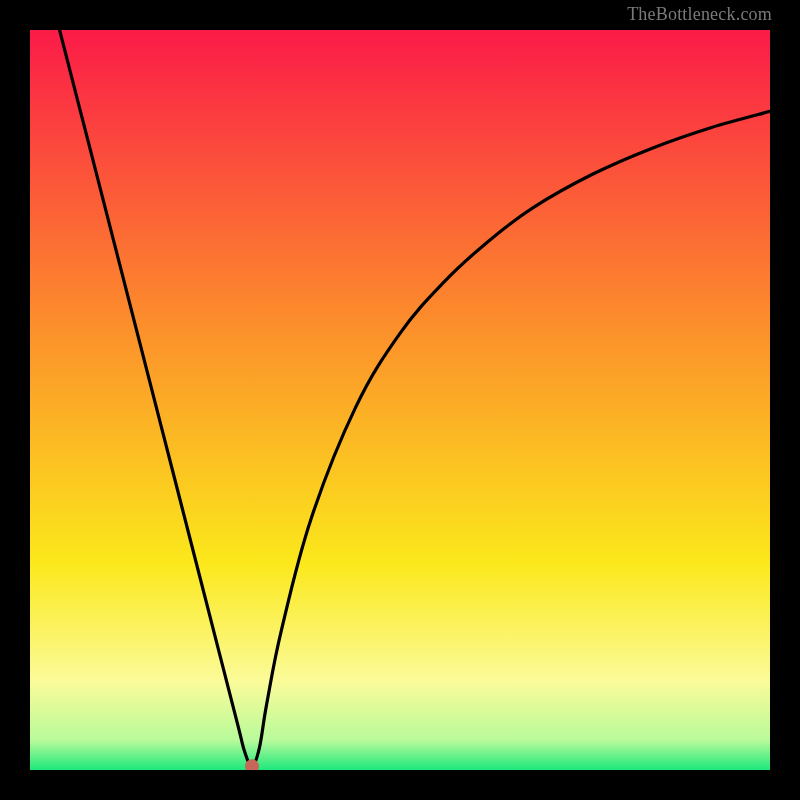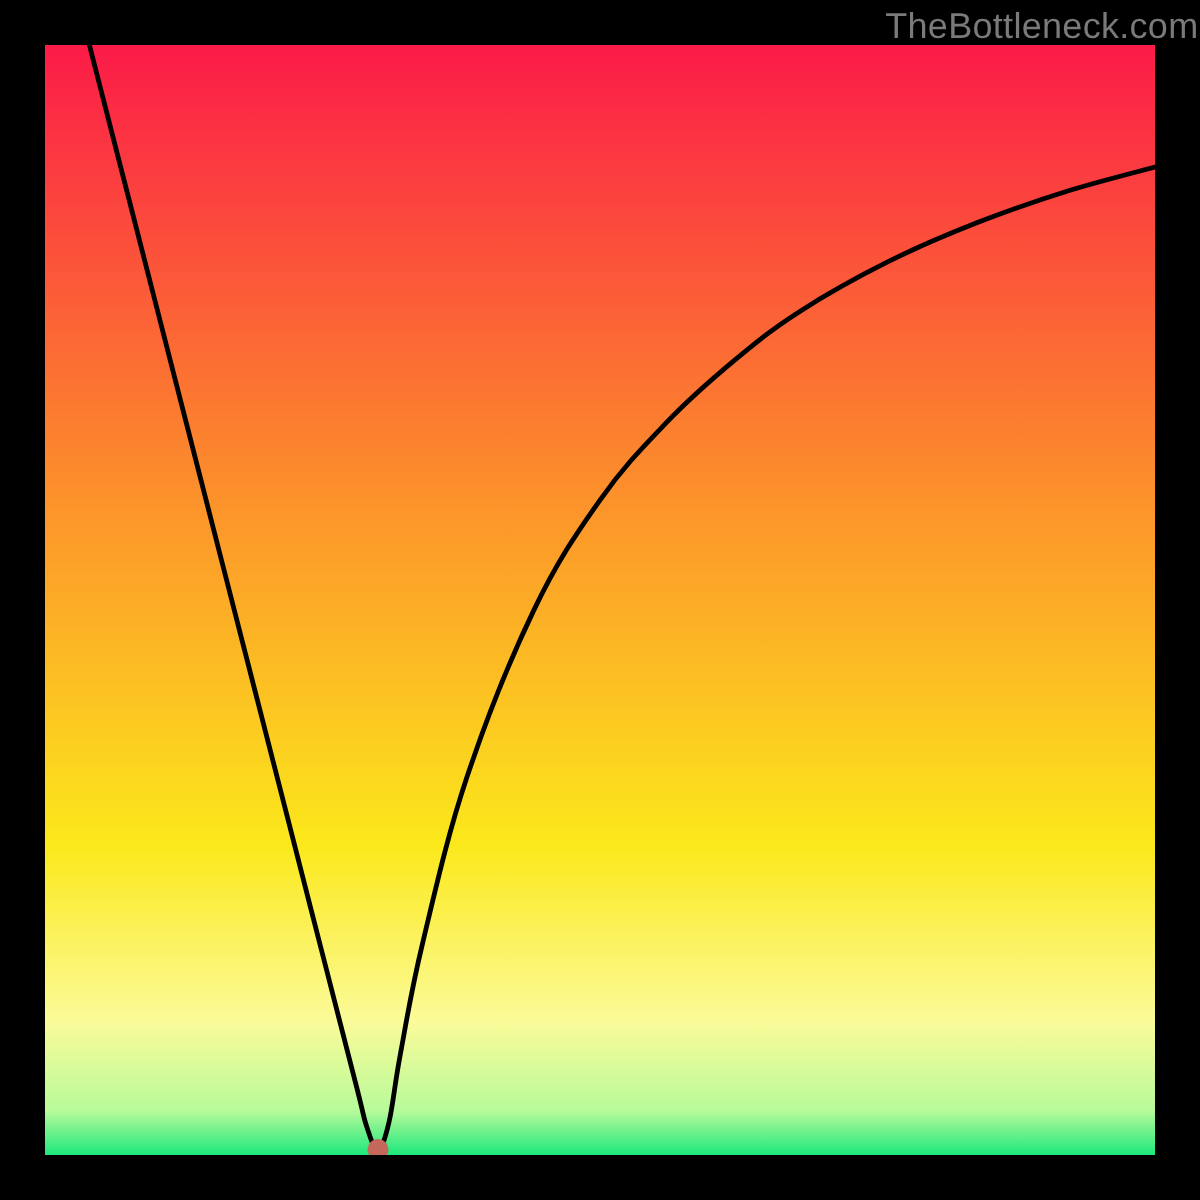--- a/index.html
+++ b/index.html
@@ -25,26 +25,27 @@
     overflow: hidden;
   }
   .plot {
     display: block;
     width: 740px;
     height: 740px;
   }
   .watermark {
     position: absolute;
     top: 4px;
-    right: 1px;
+    right: 28px;
     color: #7a7a7a;
-    font-size: 24px;
+    font-size: 18px;
     font-weight: 400;
     letter-spacing: 0.2px;
     user-select: none;
+    font-family: Liberation Serif, serif;
   }
 </style>
 </head>
 <body>
 
 <div class="frame">
   <div class="plot-wrap">
     <svg class="plot" viewBox="0 0 740 740" preserveAspectRatio="none">
       <defs>
         <linearGradient id="bg-grad" x1="0" y1="0" x2="0" y2="1">

